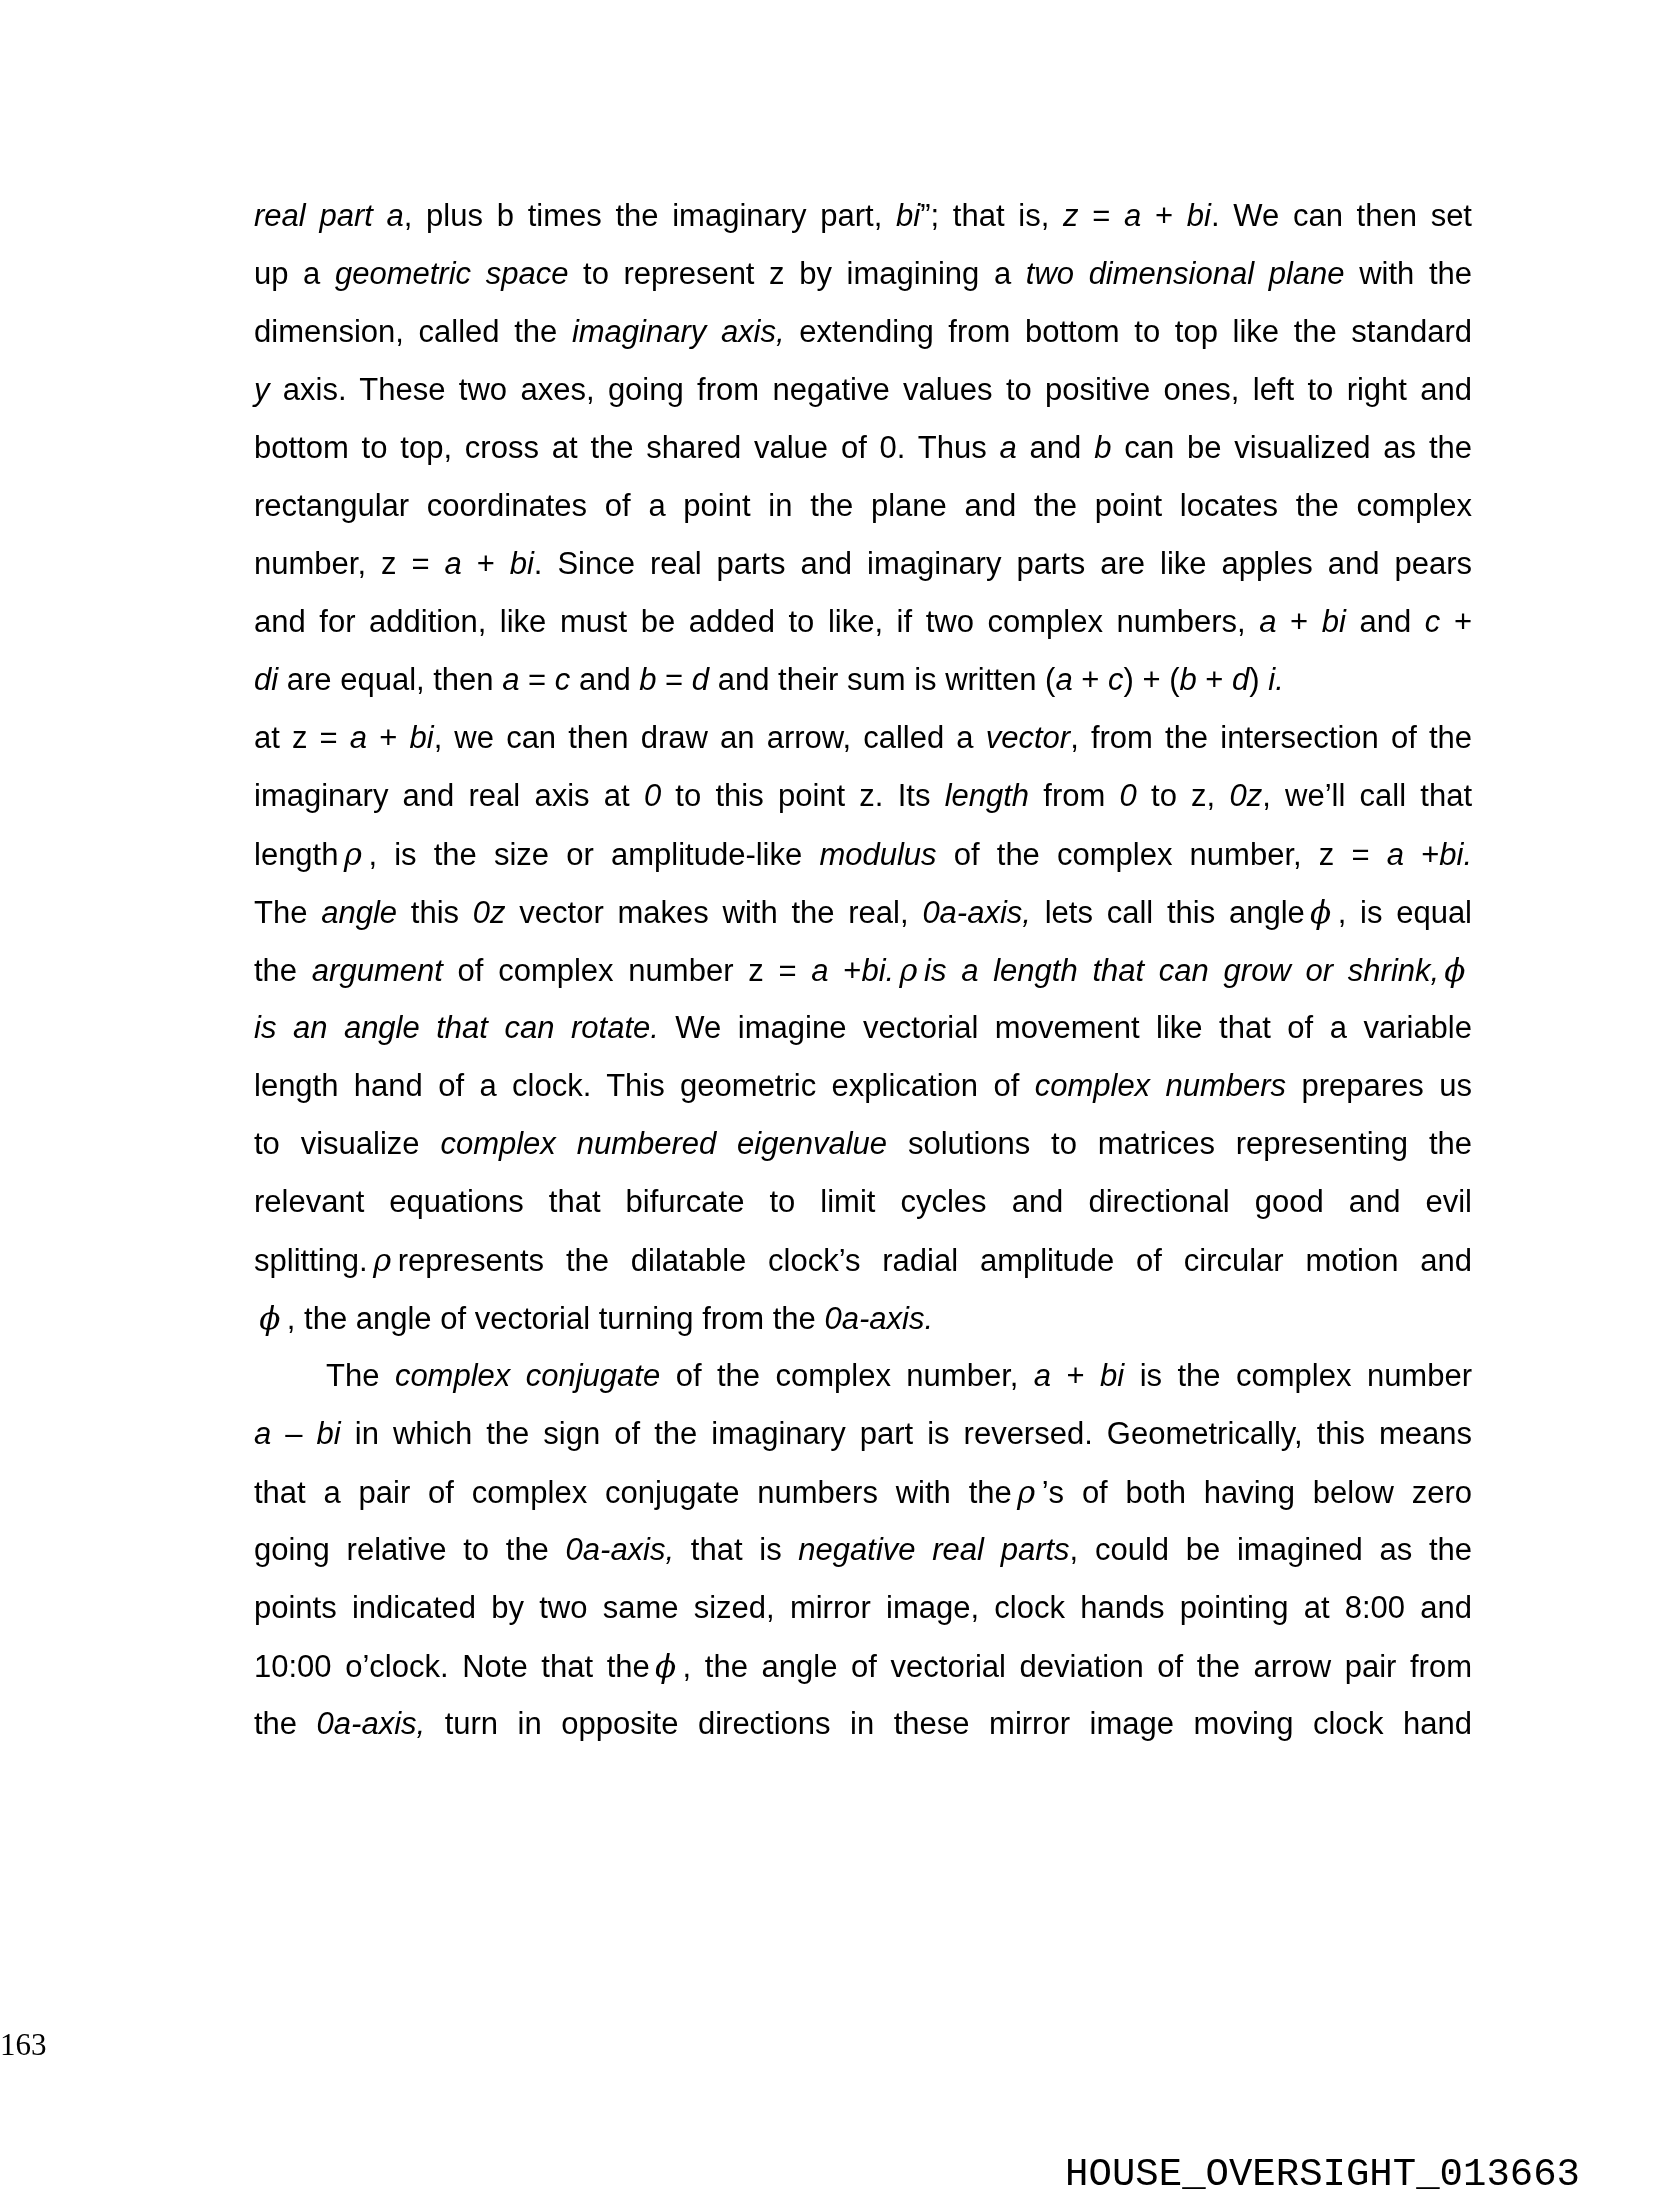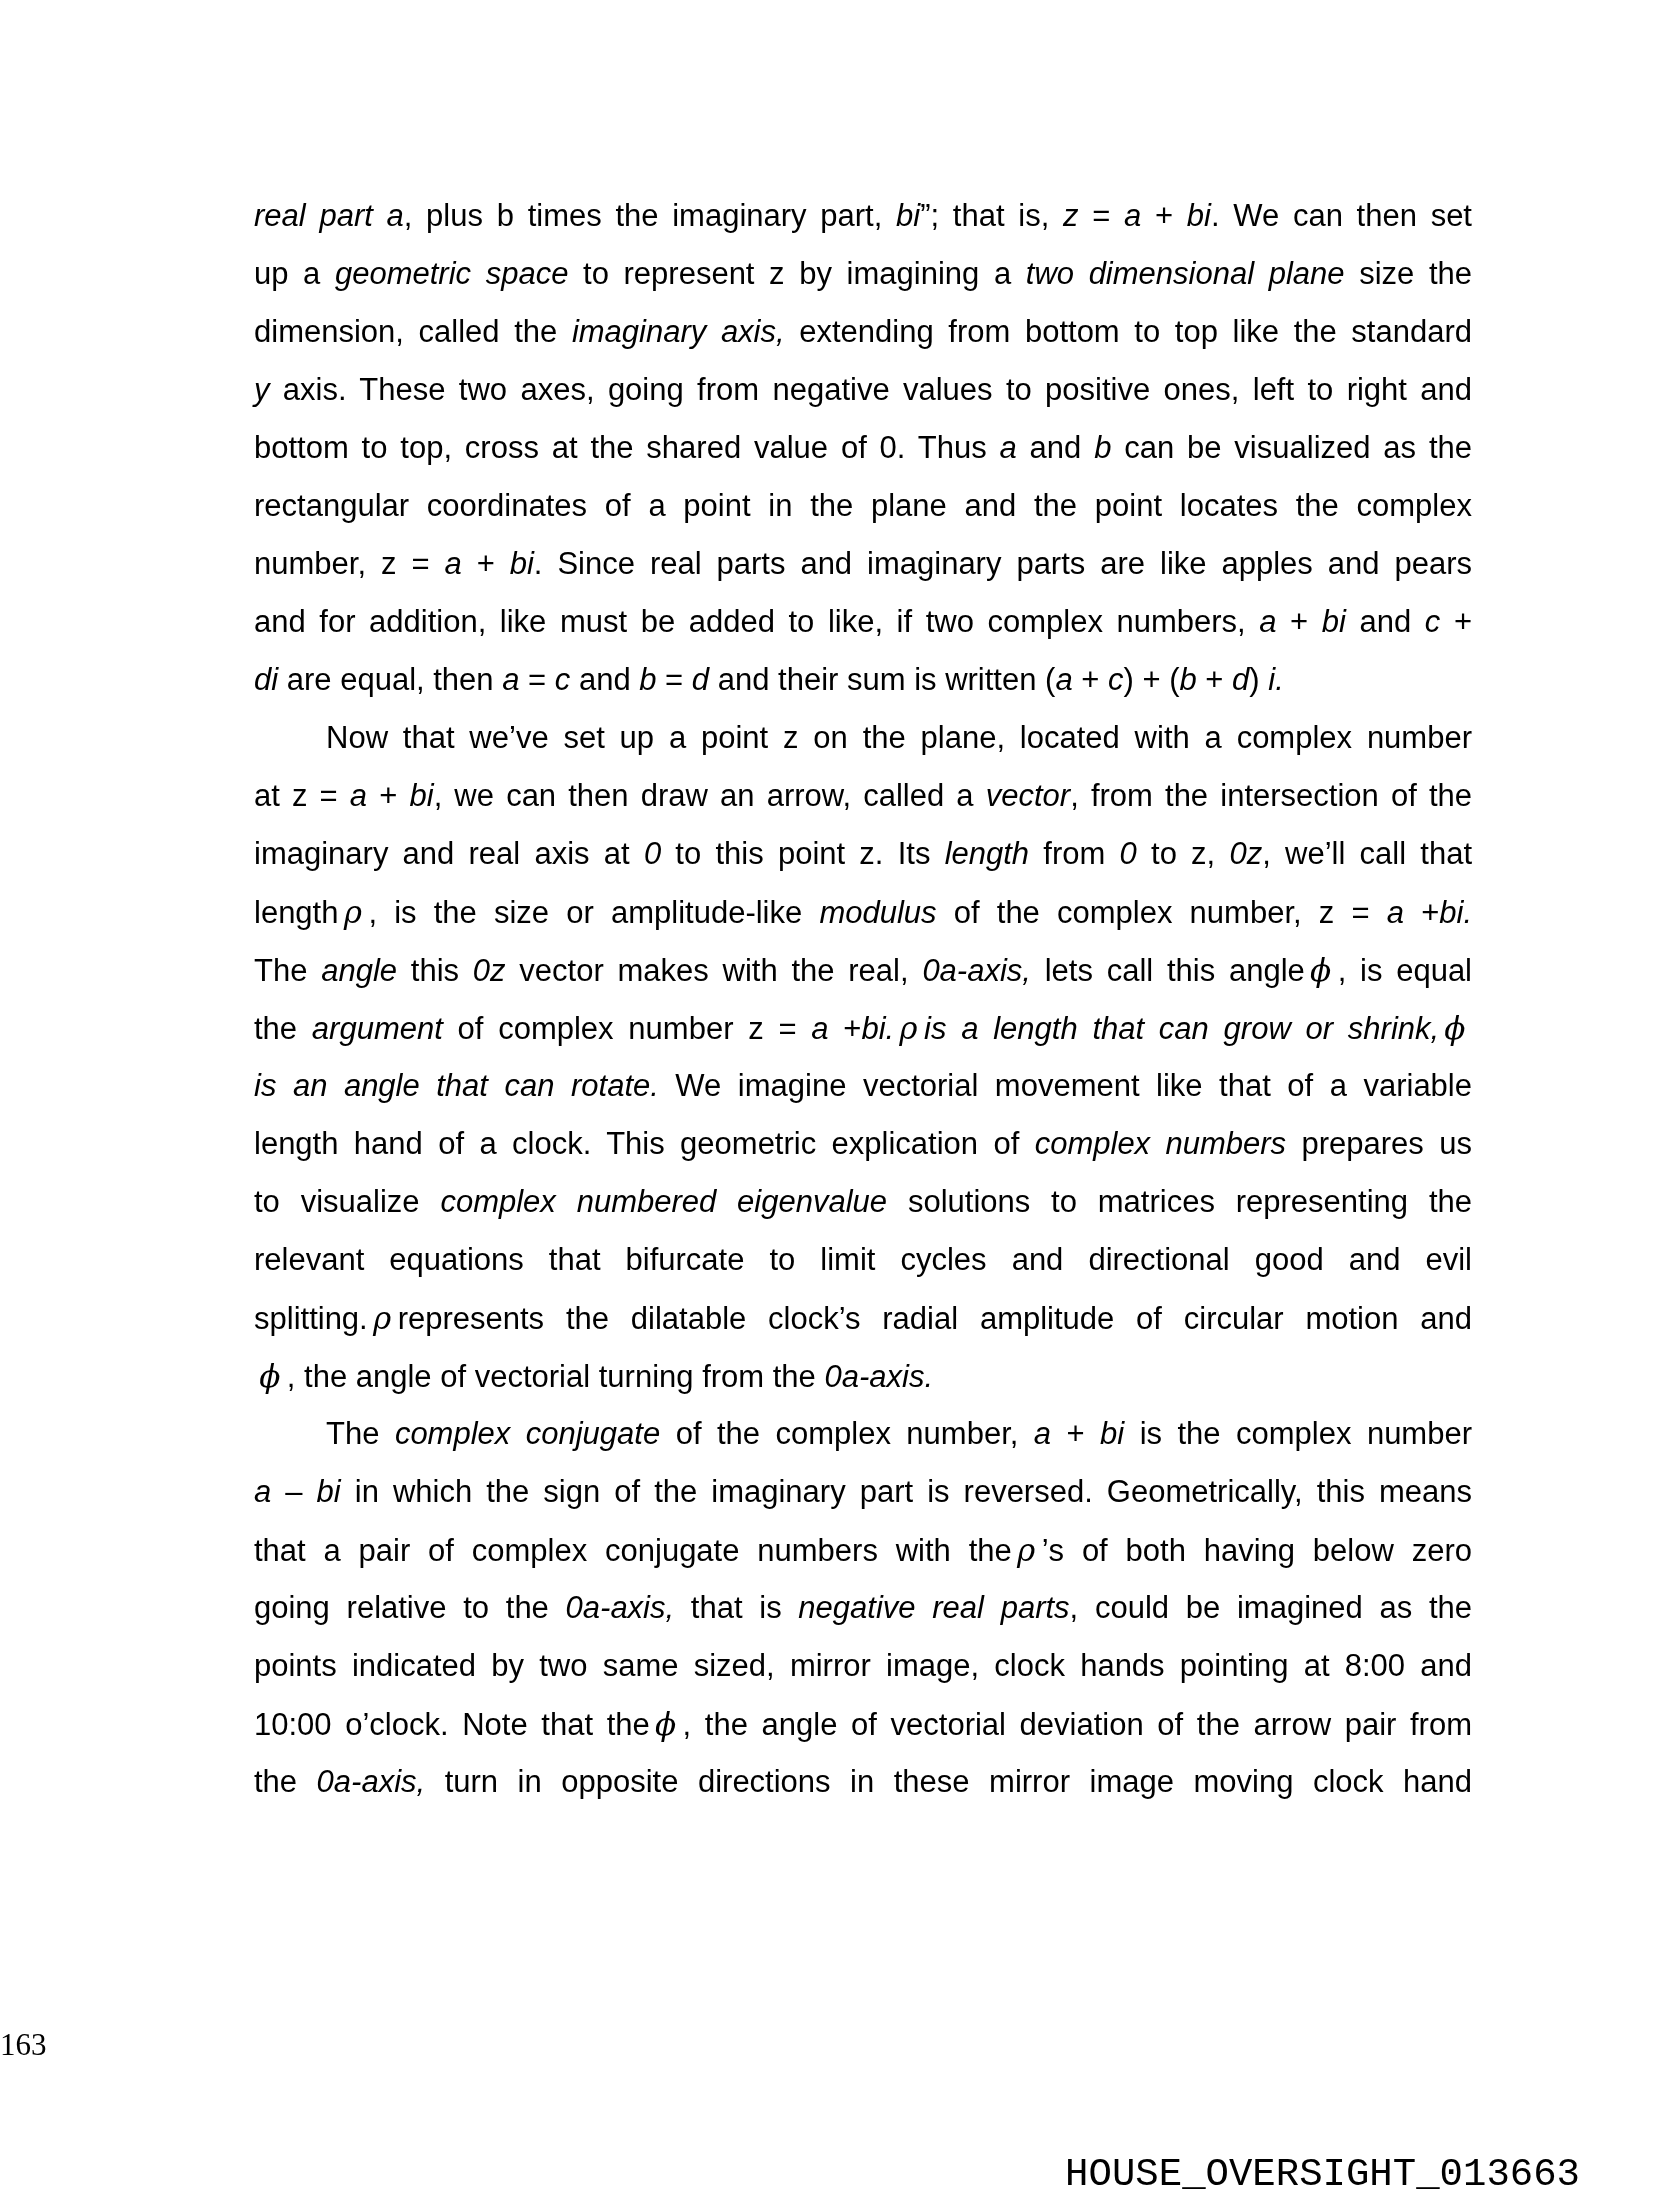--- a/index.html
+++ b/index.html
@@ -59,29 +59,28 @@
     line-height: 1.0;
     letter-spacing: 0px;
   }
 </style>
 </head>
 <body>
 
 <div class="page">
   <div class="text-block">
       <div class="line"><span class="it">real part a</span><span class="ro">, plus b times the imaginary part, </span><span class="it">bi</span><span class="ro">”; that is, </span><span class="it">z</span><span class="ro"> = </span><span class="it">a</span><span class="ro"> + </span><span class="it">bi</span><span class="ro">. We can then set</span></div>
-      <div class="line"><span class="ro">up a </span><span class="it">geometric space</span><span class="ro"> to represent z by imagining a </span><span class="it">two dimensional plane</span><span class="ro"> size the</span></div>
+      <div class="line"><span class="ro">up a </span><span class="it">geometric space</span><span class="ro"> to represent z by imagining a </span><span class="it">two dimensional plane</span><span class="ro"> with the</span></div>
       <div class="line"><span class="ro">dimension, called the </span><span class="it">imaginary axis,</span><span class="ro"> extending from bottom to top like the standard</span></div>
       <div class="line"><span class="it">y</span><span class="ro"> axis. These two axes, going from negative values to positive ones, left to right and</span></div>
       <div class="line"><span class="ro">bottom to top, cross at the shared value of 0. Thus </span><span class="it">a</span><span class="ro"> and </span><span class="it">b</span><span class="ro"> can be visualized as the</span></div>
       <div class="line"><span class="ro">rectangular coordinates of a point in the plane and the point locates the complex</span></div>
       <div class="line"><span class="ro">number, z = </span><span class="it">a</span><span class="ro"> + </span><span class="it">bi</span><span class="ro">. Since real parts and imaginary parts are like apples and pears</span></div>
       <div class="line"><span class="ro">and for addition, like must be added to like, if two complex numbers, </span><span class="it">a</span><span class="ro"> + </span><span class="it">bi</span><span class="ro"> and </span><span class="it">c</span><span class="ro"> +</span></div>
       <div class="line last"><span class="it">di</span><span class="ro"> are equal, then </span><span class="it">a</span><span class="ro"> = </span><span class="it">c</span><span class="ro"> and </span><span class="it">b</span><span class="ro"> = </span><span class="it">d</span><span class="ro"> and their sum is written (</span><span class="it">a</span><span class="ro"> + </span><span class="it">c</span><span class="ro">) + (</span><span class="it">b</span><span class="ro"> + </span><span class="it">d</span><span class="ro">) </span><span class="it">i.</span></div>
-      <div class="line"><span class="ind"></span><span class="ro">Now that we’ve set up a point z on the plane, located with a complex number</span></div>
       <div class="line"><span class="ro">at z = </span><span class="it">a</span><span class="ro"> + </span><span class="it">bi</span><span class="ro">, we can then draw an arrow, called a </span><span class="it">vector</span><span class="ro">, from the intersection of the</span></div>
       <div class="line"><span class="ro">imaginary and real axis at </span><span class="it">0</span><span class="ro"> to this point z. Its </span><span class="it">length</span><span class="ro"> from </span><span class="it">0</span><span class="ro"> to z, </span><span class="it">0z</span><span class="ro">, we’ll call that</span></div>
       <div class="line"><span class="ro">length</span><span class="gr">ρ</span><span class="ro">, is the size or amplitude-like </span><span class="it">modulus</span><span class="ro"> of the complex number, z = </span><span class="it">a</span><span class="ro"> +</span><span class="it">bi.</span></div>
       <div class="line"><span class="ro">The </span><span class="it">angle</span><span class="ro"> this </span><span class="it">0z</span><span class="ro"> vector makes with the real, </span><span class="it">0a-axis,</span><span class="ro"> lets call this angle</span><span class="gr">ϕ</span><span class="ro">, is equal</span></div>
       <div class="line"><span class="ro">the </span><span class="it">argument</span><span class="ro"> of complex number z = </span><span class="it">a</span><span class="ro"> +</span><span class="it">bi.</span><span class="gr">ρ</span><span class="it">is a length that can grow or shrink,</span><span class="gr">ϕ</span></div>
       <div class="line"><span class="it">is an angle that can rotate.</span><span class="ro"> We imagine vectorial movement like that of a variable</span></div>
       <div class="line"><span class="ro">length hand of a clock. This geometric explication of </span><span class="it">complex numbers</span><span class="ro"> prepares us</span></div>
       <div class="line"><span class="ro">to visualize </span><span class="it">complex numbered eigenvalue</span><span class="ro"> solutions to matrices representing the</span></div>
       <div class="line"><span class="ro">relevant equations that bifurcate to limit cycles and directional good and evil</span></div>
       <div class="line"><span class="ro">splitting.</span><span class="gr">ρ</span><span class="ro">represents the dilatable clock’s radial amplitude of circular motion and</span></div>

